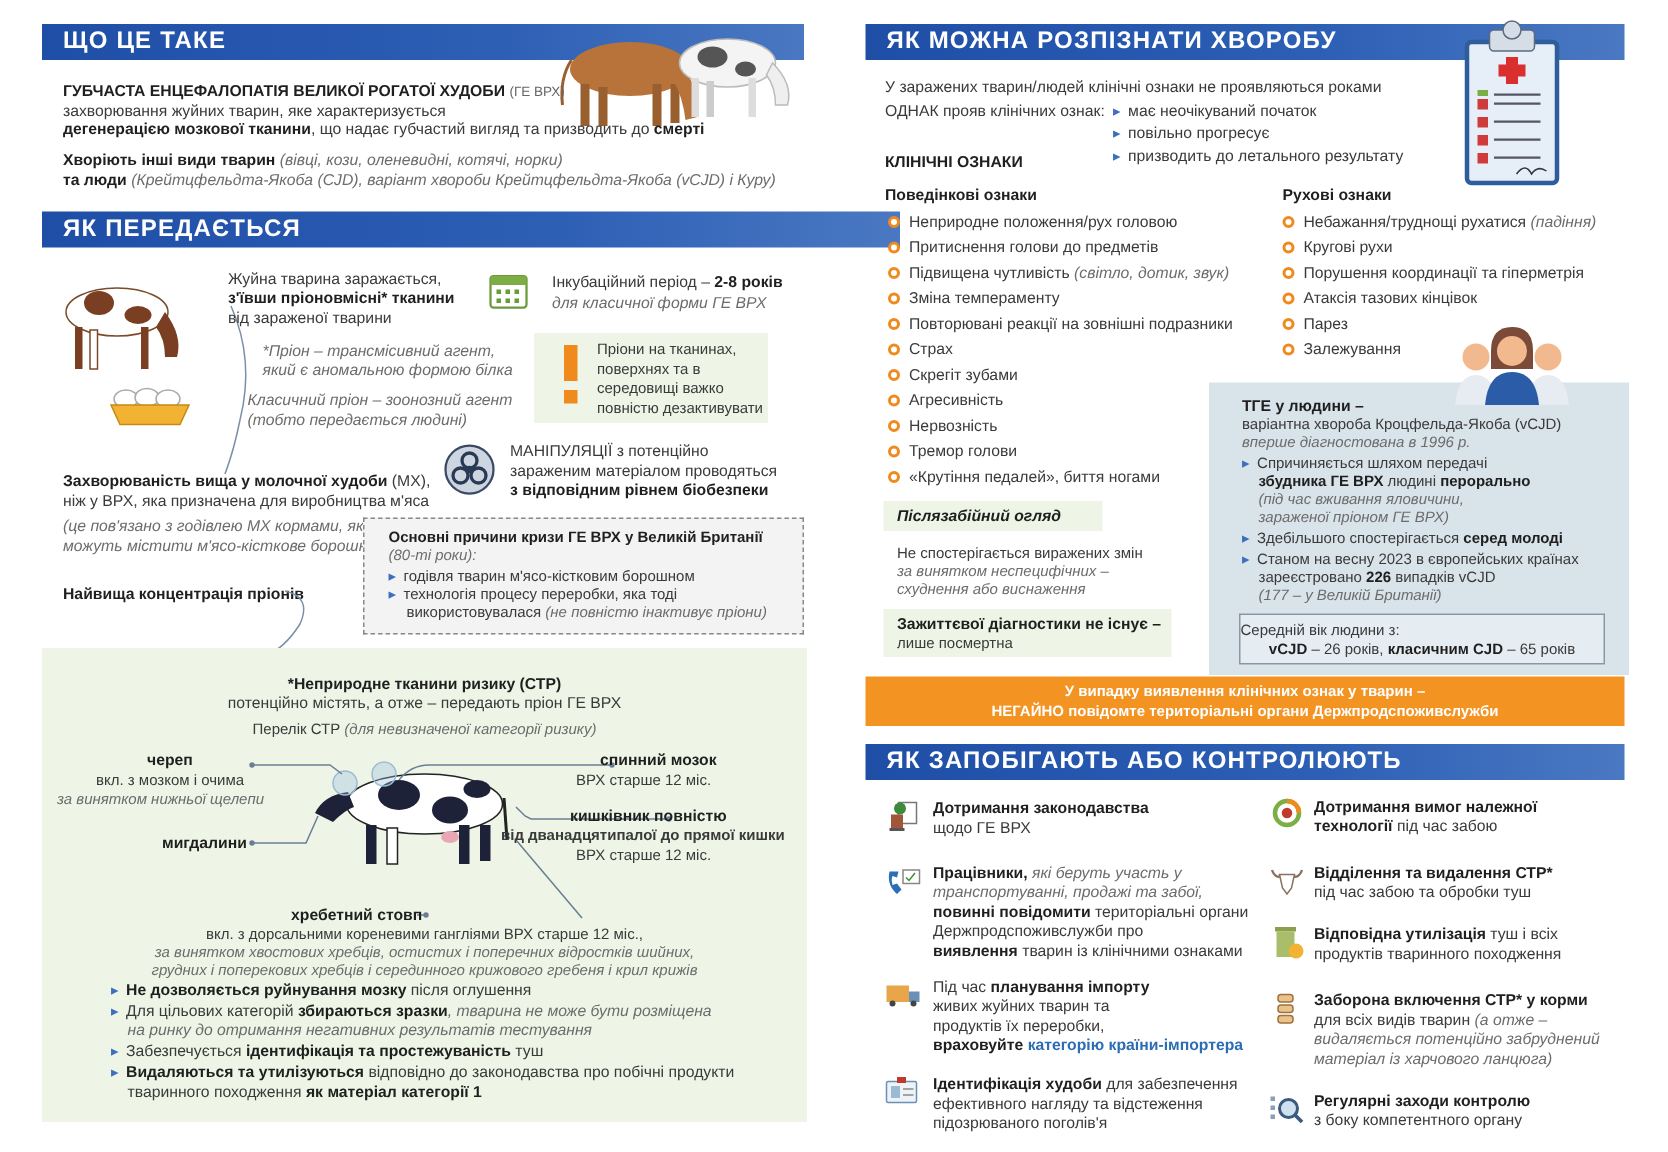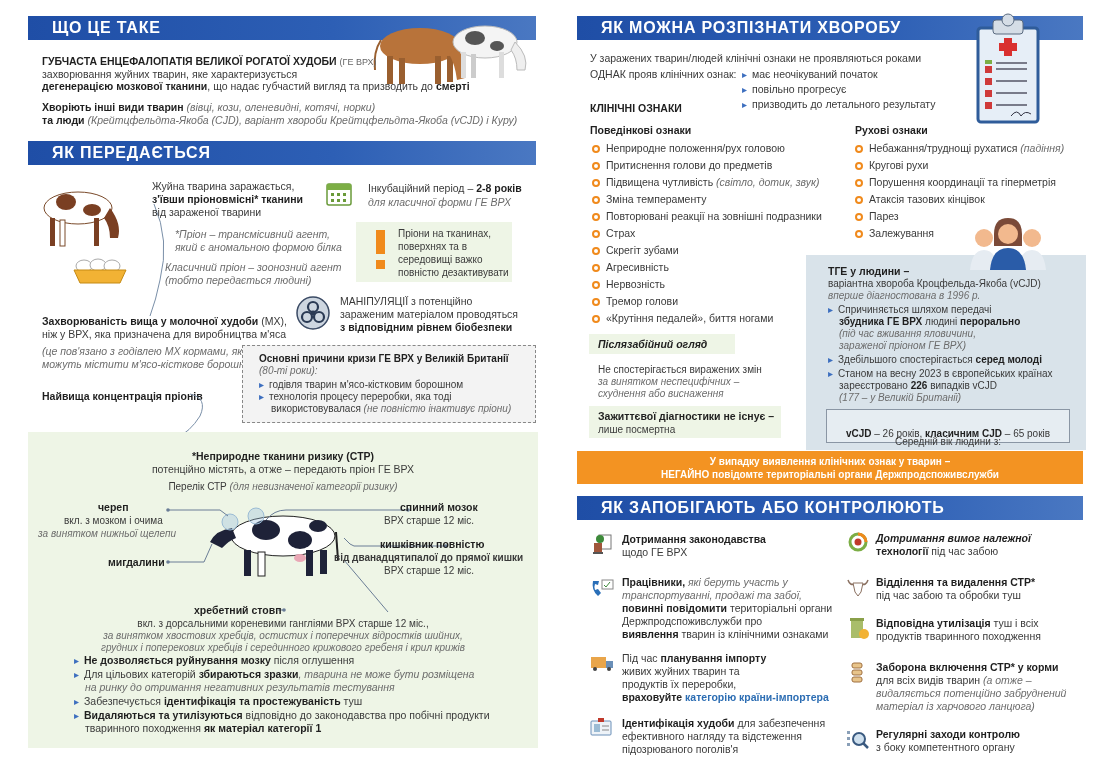--- a/index.html
+++ b/index.html
@@ -1,21 +1,21 @@
 <!DOCTYPE html>
 <html><head>
 <meta charset="utf-8">
 <style>
   * { box-sizing: border-box; margin: 0; padding: 0; }
   html, body { width: 1112px; height: 768px; overflow: hidden; background: #ffffff; }
   body { font-family: "Liberation Sans", "DejaVu Sans", sans-serif; color: #3a3a3a; font-size: 10.5px; line-height: 1.3; position: relative; }
   b { color: #1f1f1f; font-weight: bold; }
   i { font-style: italic; color: #6c6c6c; }
   .abs { position: absolute; }
-  .hdr { position: absolute; height: 24px; background: linear-gradient(90deg, #1f4ea6 0%, #2d5fb5 60%, #4a78c2 100%); color: #fff; font-weight: bold; font-size: 16px; letter-spacing: 0.8px; padding-left: 24px; line-height: 24px; }
+  .hdr { position: absolute; height: 24px; background: linear-gradient(90deg, #1f4ea6 0%, #2d5fb5 60%, #4a78c2 100%); color: #fff; font-weight: bold; font-size: 16px; letter-spacing: 0.8px; padding-left: 14px; line-height: 24px; }
   .t { position: absolute; white-space: nowrap; }
   .tri::before { content: "▸"; color: #3d6fbf; margin-right: 5px; font-size: 10px; }
   .dot { display: inline-block; width: 8px; height: 8px; border-radius: 50%; border: 2px solid #f08a1c; margin-right: 6px; vertical-align: -1px; background: #fff; }
   .greenbox { position: absolute; background: #eef5e6; }
   .bluebox { position: absolute; background: #d9e3ea; }
   .icon { position: absolute; }
 </style>
 </head>
 <body>
 
@@ -52,21 +52,21 @@
   </div>
   <div class="t" style="left:42px;top:101px;">
     <b>Хворіють інші види тварин</b> <i>(вівці, кози, оленевидні, котячі, норки)</i>
   </div>
   <div class="t" style="left:42px;top:114px;">
     <b>та люди</b> <i>(Крейтцфельдта-Якоба (CJD), варіант хвороби Крейтцфельдта-Якоба (vCJD) і Куру)</i>
   </div>
 </div>
 
 <div>
-  <div class="hdr" style="left:28px;top:141px;width:508px;">ЯК ПЕРЕДАЄТЬСЯ</div>
+  <div class="hdr" style="left:28px;top:141px;width:572px;">ЯК ПЕРЕДАЄТЬСЯ</div>
 
   <svg class="icon" style="left:36px;top:180px;" width="90" height="80">
     <ellipse cx="42" cy="28" rx="34" ry="16" fill="#fff" stroke="#7a4a2a"></ellipse>
     <ellipse cx="30" cy="22" rx="10" ry="8" fill="#7a3f22"></ellipse>
     <ellipse cx="56" cy="30" rx="9" ry="6" fill="#7a3f22"></ellipse>
     <rect x="14" y="38" width="5" height="28" fill="#7a3f22"></rect>
     <rect x="24" y="40" width="5" height="26" fill="#fff" stroke="#7a4a2a"></rect>
     <rect x="58" y="38" width="5" height="28" fill="#7a3f22"></rect>
     <path d="M74 28 Q86 44 82 58 L74 58 Q74 46 68 38Z" fill="#7a3f22"></path>
   </svg>
@@ -293,21 +293,21 @@
     <div class="t" style="left:22px;top:34px;font-size:10px;"><i>вперше діагностована в 1996 р.</i></div>
     <div class="t tri" style="left:22px;top:48px;font-size:10px;">Спричиняється шляхом передачі</div>
     <div class="t" style="left:33px;top:60px;font-size:10px;"><b>збудника ГЕ ВРХ</b><span> людині </span><b>перорально</b></div>
     <div class="t" style="left:33px;top:72px;font-size:10px;"><i>(під час вживання яловичини,</i></div>
     <div class="t" style="left:33px;top:84px;font-size:10px;"><i>зараженої пріоном ГЕ ВРХ)</i></div>
     <div class="t tri" style="left:22px;top:98px;font-size:10px;"><span>Здебільшого спостерігається </span><b>серед молоді</b></div>
     <div class="t tri" style="left:22px;top:112px;font-size:10px;">Станом на весну 2023 в європейських країнах</div>
     <div class="t" style="left:33px;top:124px;font-size:10px;"><span>зареєстровано </span><b>226</b><span> випадків vCJD</span></div>
     <div class="t" style="left:33px;top:136px;font-size:10px;"><i>(177 – у Великій Британії)</i></div>
     <div class="abs" style="left:20px;top:154px;width:244px;height:34px;border:1px solid #8a96a4;background:#e6edf2;">
-      <div class="t" style="left:0;width:242px;text-align:center;top:4px;font-size:10px;margin-top:21px;">Середній вік людини з:</div>
+      <div class="t" style="left:0;width:242px;text-align:left;top:4px;font-size:10px;">Середній вік людини з:</div>
       <div class="t" style="left:0;width:242px;text-align:center;top:17px;font-size:10px;">
         <b>vCJD</b><span> – 26 років, </span><b>класичним CJD</b><span> – 65 років</span>
       </div>
     </div>
   </div>
   <svg class="icon" style="left:968px;top:214px;" width="80" height="56">
     <circle cx="16" cy="24" r="9" fill="#f2b98e"></circle>
       <path d="M2 56 Q4 36 16 36 Q28 36 30 56Z" fill="#e6ecf2"></path>
     <circle cx="64" cy="24" r="9" fill="#f2b98e"></circle>
       <path d="M50 56 Q52 36 64 36 Q76 36 78 56Z" fill="#e6ecf2"></path>
@@ -365,21 +365,21 @@
   </svg>
   <div class="t" style="left:622px;top:717px;"><b>Ідентифікація худоби</b><span> для забезпечення</span></div>
   <div class="t" style="left:622px;top:730px;">ефективного нагляду та відстеження</div>
   <div class="t" style="left:622px;top:743px;">підозрюваного поголів'я</div>
 
   <svg class="icon" style="left:848px;top:532px;" width="20" height="20">
     <circle cx="10" cy="10" r="8" fill="none" stroke="#7cae45" stroke-width="3"></circle>
       <path d="M10 2 A8 8 0 0 1 18 10" stroke="#f08a1c" stroke-width="3" fill="none"></path>
       <circle cx="10" cy="10" r="3.5" fill="#c0392b"></circle>
   </svg>
-  <div class="t" style="left:876px;top:532px;font-style:italic;"><b>Дотримання вимог належної</b></div>
+  <div class="t" style="left:876px;top:532px;"><b>Дотримання вимог належної</b></div>
   <div class="t" style="left:876px;top:545px;"><b>технології</b><span> під час забою</span></div>
 
   <svg class="icon" style="left:846px;top:576px;" width="24" height="22">
     <path d="M2 4 Q4 10 9 8 M22 4 Q20 10 15 8" stroke="#8a7060" fill="none" stroke-width="1.5"></path>
       <path d="M7 7 L17 7 L15 16 L12 20 L9 16Z" fill="#fff" stroke="#8a7060"></path>
   </svg>
   <div class="t" style="left:876px;top:576px;"><b>Відділення та видалення СТР*</b></div>
   <div class="t" style="left:876px;top:589px;">під час забою та обробки туш</div>
 
   <svg class="icon" style="left:847px;top:616px;" width="24" height="24">

